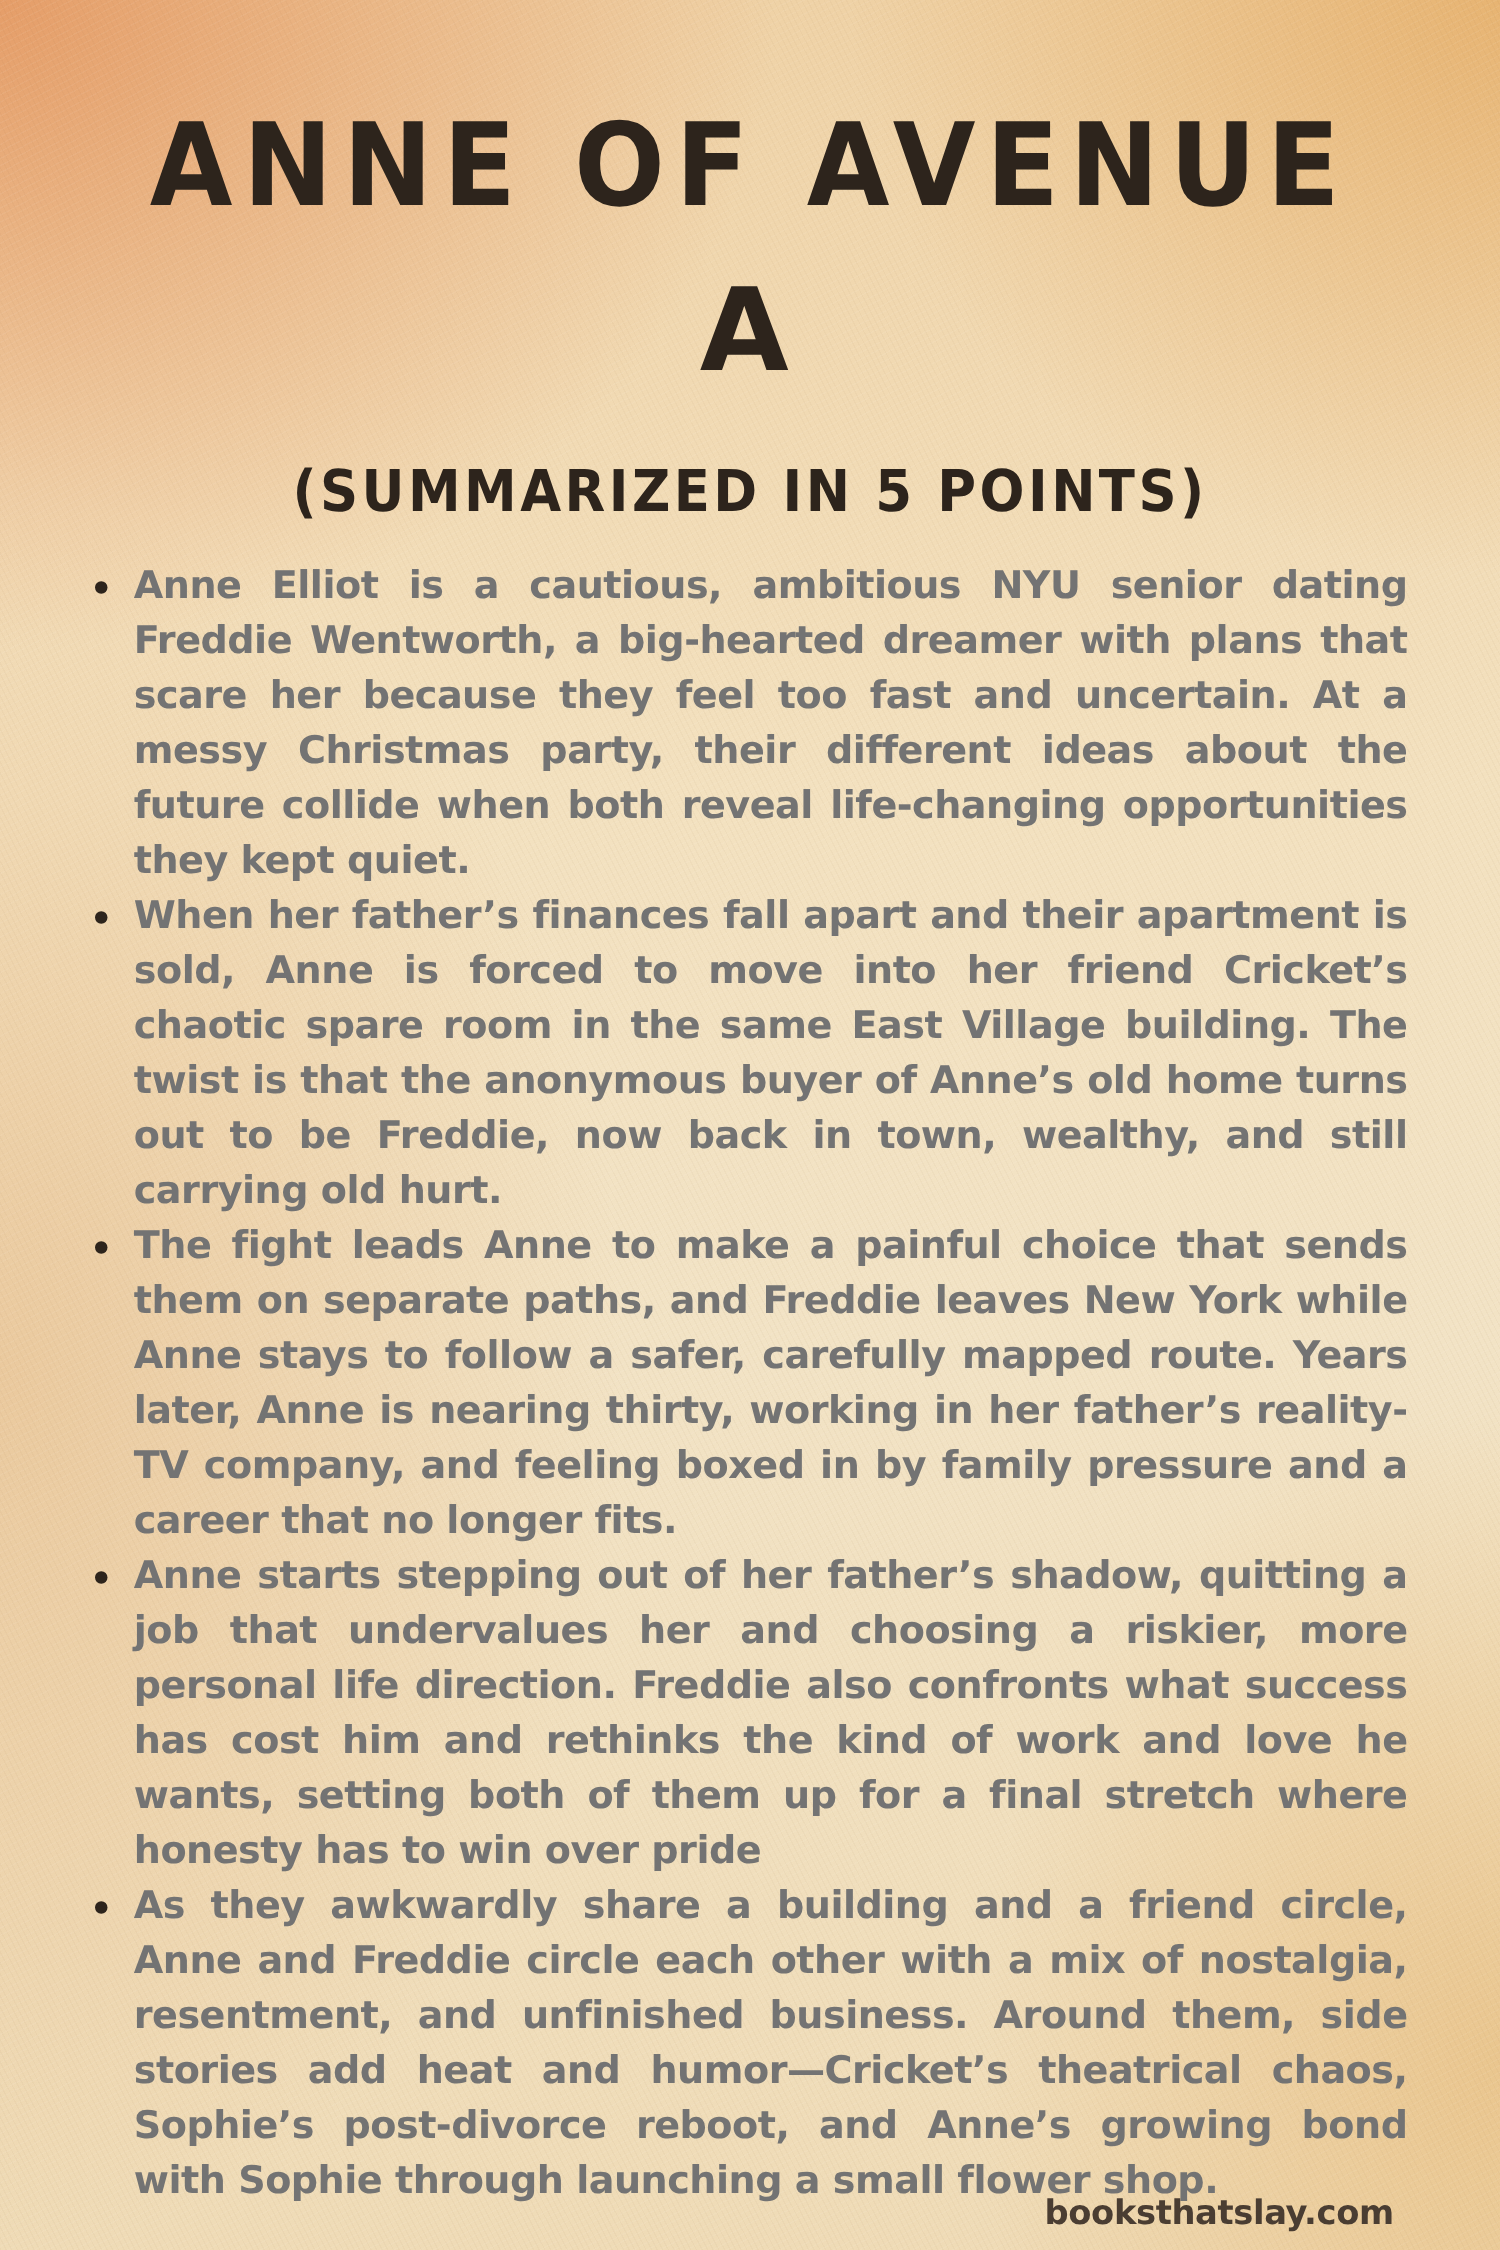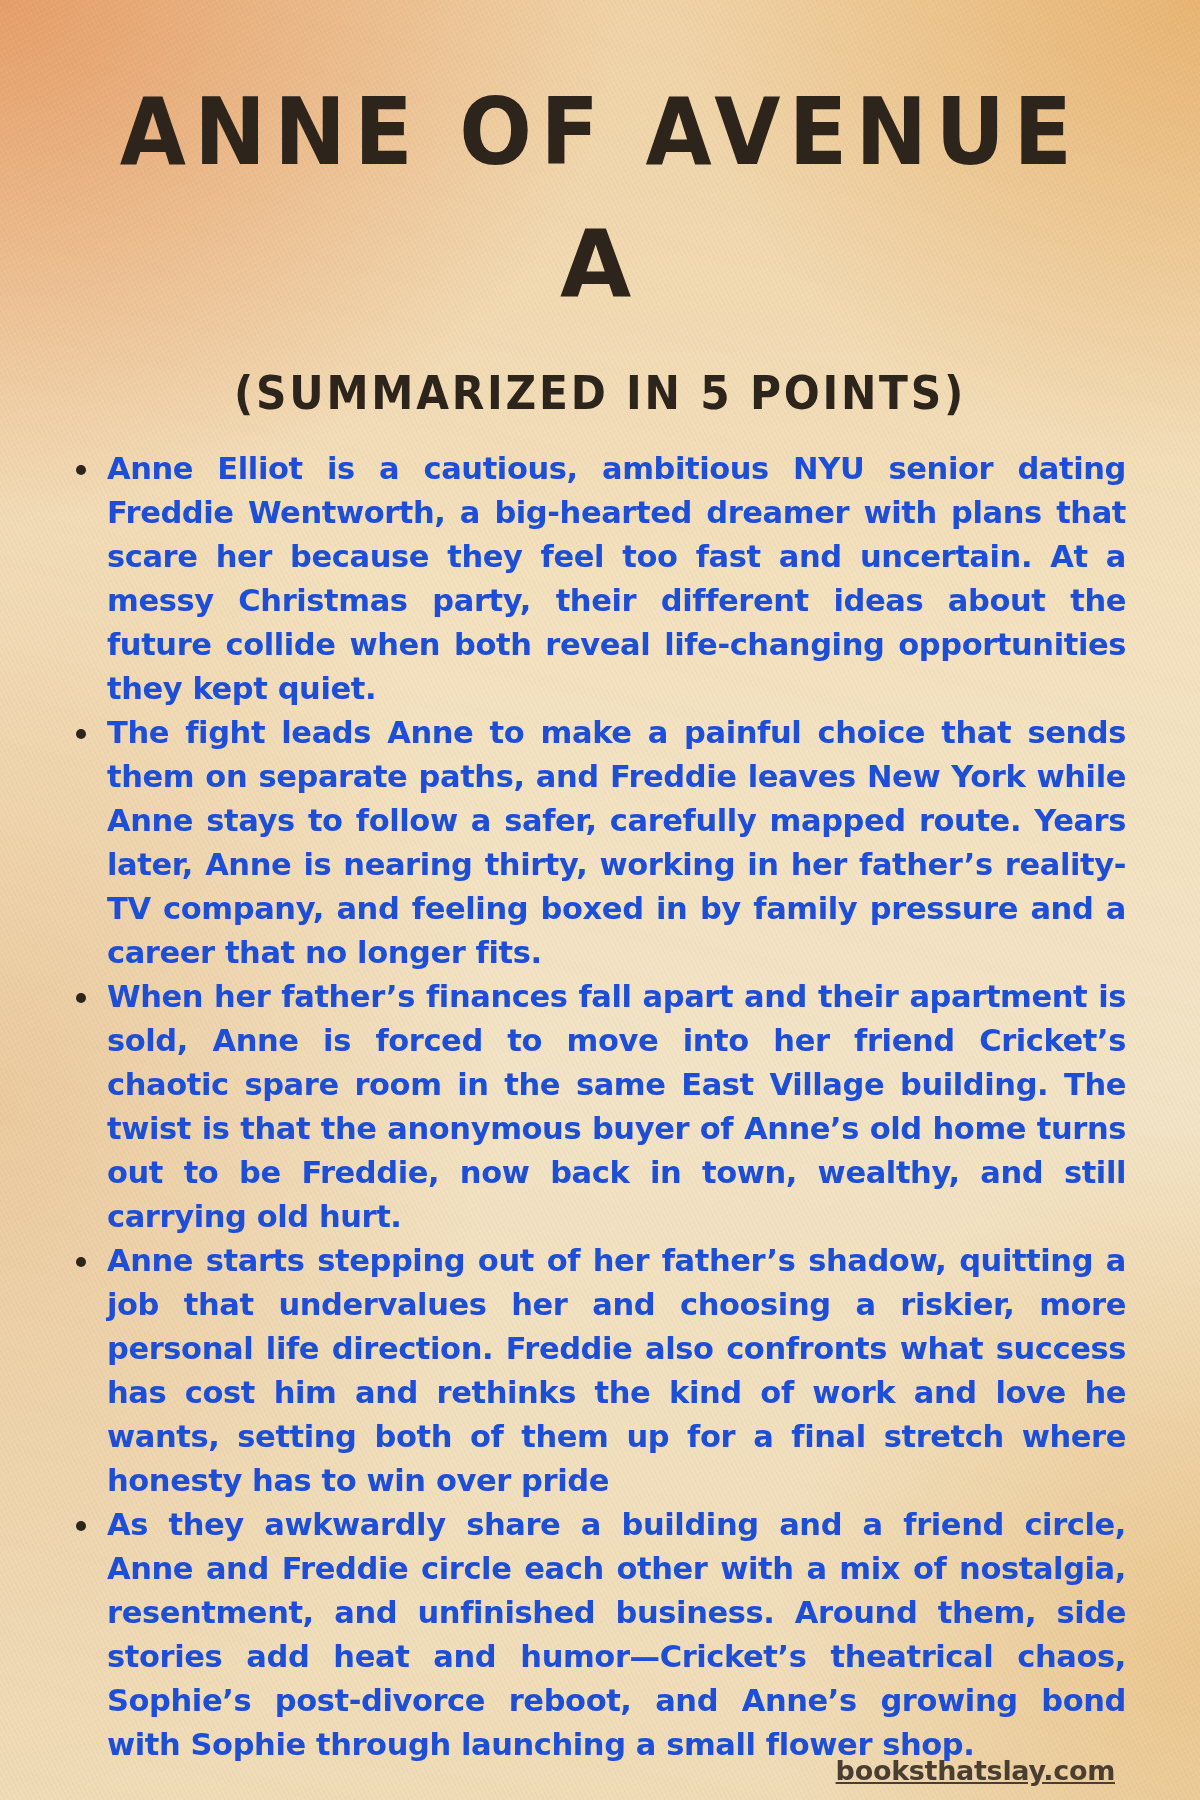--- a/index.html
+++ b/index.html
@@ -66,65 +66,64 @@
       list-style: none;
     }
     .point {
       position: relative;
       padding-left: 33px;
       font-family: "DejaVu Sans", sans-serif;
       font-weight: bold;
       font-size: 30.5px;
       line-height: 44px;
       text-align: justify;
-      color: #1d4ed8;
+      color: #737373;
       letter-spacing: -0.4px;
     }
     .bullet {
       position: absolute;
       left: 2px;
       top: 18px;
       width: 10px;
       height: 10px;
       border-radius: 50%;
       background: #2d241c;
     }
     .footer {
       position: absolute;
       right: 85px;
       top: 1755px;
       font-family: "DejaVu Sans", sans-serif;
       font-weight: bold;
       font-size: 27px;
       color: #4a3d32;
       letter-spacing: -0.3px;
-      text-decoration: underline;
     }
   </style>
 </head>
 <body>
 
 <div class="texture"></div>
 
 <h1 class="title title-line1">Anne of Avenue</h1>
 <h1 class="title title-line2">A</h1>
 <h2 class="subtitle">(Summarized in 5 Points)</h2>
 
 <ul class="points">
   <li class="point">
     <span class="bullet"></span>
     <span>Anne Elliot is a cautious, ambitious NYU senior dating Freddie Wentworth, a big-hearted dreamer with plans that scare her because they feel too fast and uncertain. At a messy Christmas party, their different ideas about the future collide when both reveal life-changing opportunities they kept quiet.</span>
   </li>
   <li class="point">
     <span class="bullet"></span>
-    <span>The fight leads Anne to make a painful choice that sends them on separate paths, and Freddie leaves New York while Anne stays to follow a safer, carefully mapped route. Years later, Anne is nearing thirty, working in her father’s reality-TV company, and feeling boxed in by family pressure and a career that no longer fits.</span>
+    <span>When her father’s finances fall apart and their apartment is sold, Anne is forced to move into her friend Cricket’s chaotic spare room in the same East Village building. The twist is that the anonymous buyer of Anne’s old home turns out to be Freddie, now back in town, wealthy, and still carrying old hurt.</span>
   </li>
   <li class="point">
     <span class="bullet"></span>
-    <span>When her father’s finances fall apart and their apartment is sold, Anne is forced to move into her friend Cricket’s chaotic spare room in the same East Village building. The twist is that the anonymous buyer of Anne’s old home turns out to be Freddie, now back in town, wealthy, and still carrying old hurt.</span>
+    <span>The fight leads Anne to make a painful choice that sends them on separate paths, and Freddie leaves New York while Anne stays to follow a safer, carefully mapped route. Years later, Anne is nearing thirty, working in her father’s reality-TV company, and feeling boxed in by family pressure and a career that no longer fits.</span>
   </li>
   <li class="point">
     <span class="bullet"></span>
     <span>Anne starts stepping out of her father’s shadow, quitting a job that undervalues her and choosing a riskier, more personal life direction. Freddie also confronts what success has cost him and rethinks the kind of work and love he wants, setting both of them up for a final stretch where honesty has to win over pride</span>
   </li>
   <li class="point">
     <span class="bullet"></span>
     <span>As they awkwardly share a building and a friend circle, Anne and Freddie circle each other with a mix of nostalgia, resentment, and unfinished business. Around them, side stories add heat and humor—Cricket’s theatrical chaos, Sophie’s post-divorce reboot, and Anne’s growing bond with Sophie through launching a small flower shop.</span>
   </li>
 </ul>

